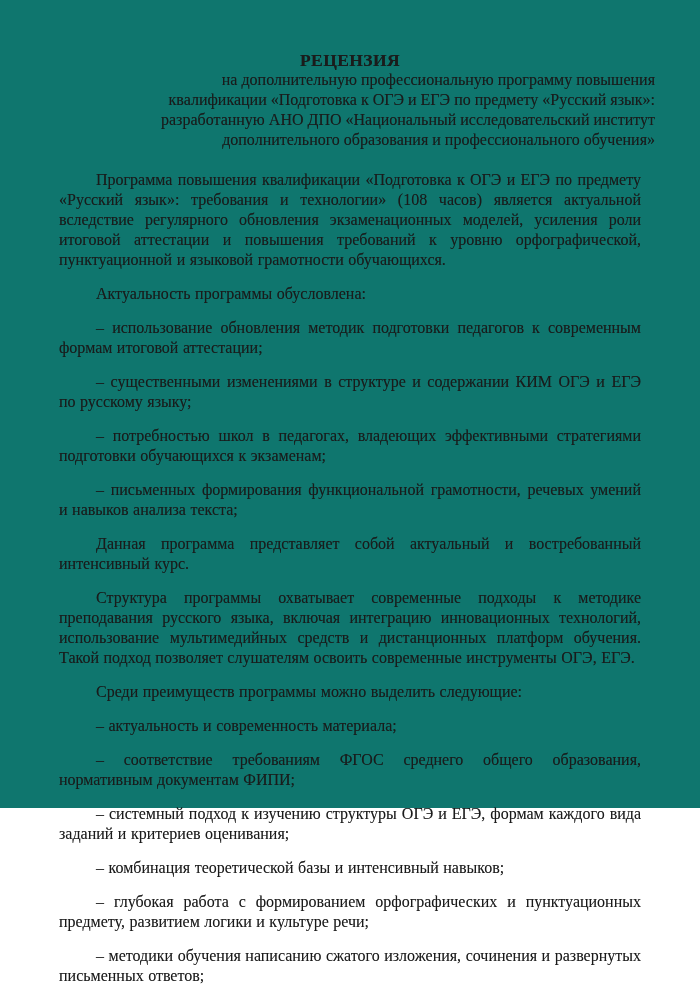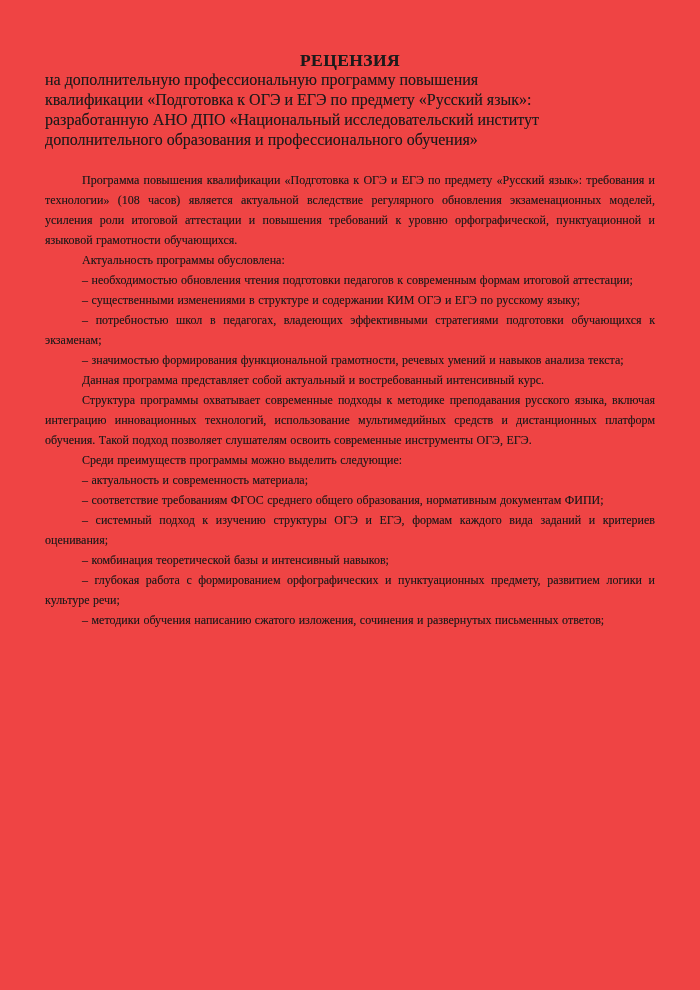--- a/index.html
+++ b/index.html
@@ -11,46 +11,46 @@
     height: 990px;
     background: #ffffff;
     overflow: hidden;
     font-family: "Liberation Serif", "DejaVu Serif", serif;
     color: #1b1b1b;
     -webkit-font-smoothing: antialiased;
   }
   .page {
     box-sizing: border-box;
     width: 700px;
-    height: 990px;
+    height: 808px;
     padding: 50px 45px 0 45px;
-    background: #ef4444;
+    background: #0f766e;
   }
   .doc-title {
     margin: 0;
     text-align: center;
     font-size: 17.5px;
     font-weight: bold;
     line-height: 20px;
     letter-spacing: 0.4px;
     text-shadow: 0 0 0.5px rgba(0,0,0,0.45);
   }
   .subtitle {
     margin: 0;
-    text-align: left;
+    text-align: right;
     font-size: 16px;
     line-height: 20px;
     text-shadow: 0 0 0.4px rgba(0,0,0,0.35);
   }
   .doc-body {
     margin-top: 20px;
   }
   .para {
-    margin: 0;
-    font-size: 12px;
+    margin: 14px;
+    font-size: 16px;
     line-height: 20px;
     text-align: justify;
     text-indent: 37px;
     word-spacing: 0.5px;
     text-shadow: 0 0 0.4px rgba(0,0,0,0.35);
   }
 </style>
 </head>
 <body>
 
@@ -61,24 +61,24 @@
   <div class="subtitle-block">
     <div class="subtitle">на дополнительную профессиональную программу повышения</div>
     <div class="subtitle">квалификации «Подготовка к ОГЭ и ЕГЭ по предмету «Русский язык»:</div>
     <div class="subtitle">разработанную АНО ДПО «Национальный исследовательский институт</div>
     <div class="subtitle">дополнительного образования и профессионального обучения»</div>
   </div>
 
   <div class="doc-body">
     <p class="para">Программа повышения квалификации «Подготовка к ОГЭ и ЕГЭ по предмету «Русский язык»: требования и технологии» (108 часов) является актуальной вследствие регулярного обновления экзаменационных моделей, усиления роли итоговой аттестации и повышения требований к уровню орфографической, пунктуационной и языковой грамотности обучающихся.</p>
     <p class="para">Актуальность программы обусловлена:</p>
-    <p class="para">– необходимостью обновления чтения подготовки педагогов к современным формам итоговой аттестации;</p>
+    <p class="para">– использование обновления методик подготовки педагогов к современным формам итоговой аттестации;</p>
     <p class="para">– существенными изменениями в структуре и содержании КИМ ОГЭ и ЕГЭ по русскому языку;</p>
     <p class="para">– потребностью школ в педагогах, владеющих эффективными стратегиями подготовки обучающихся к экзаменам;</p>
-    <p class="para">– значимостью формирования функциональной грамотности, речевых умений и навыков анализа текста;</p>
+    <p class="para">– письменных формирования функциональной грамотности, речевых умений и навыков анализа текста;</p>
     <p class="para">Данная программа представляет собой актуальный и востребованный интенсивный курс.</p>
     <p class="para">Структура программы охватывает современные подходы к методике преподавания русского языка, включая интеграцию инновационных технологий, использование мультимедийных средств и дистанционных платформ обучения. Такой подход позволяет слушателям освоить современные инструменты ОГЭ, ЕГЭ.</p>
     <p class="para">Среди преимуществ программы можно выделить следующие:</p>
     <p class="para">– актуальность и современность материала;</p>
     <p class="para">– соответствие требованиям ФГОС среднего общего образования, нормативным документам ФИПИ;</p>
     <p class="para">– системный подход к изучению структуры ОГЭ и ЕГЭ, формам каждого вида заданий и критериев оценивания;</p>
     <p class="para">– комбинация теоретической базы и интенсивный навыков;</p>
     <p class="para">– глубокая работа с формированием орфографических и пунктуационных предмету, развитием логики и культуре речи;</p>
     <p class="para">– методики обучения написанию сжатого изложения, сочинения и развернутых письменных ответов;</p>
   </div>

